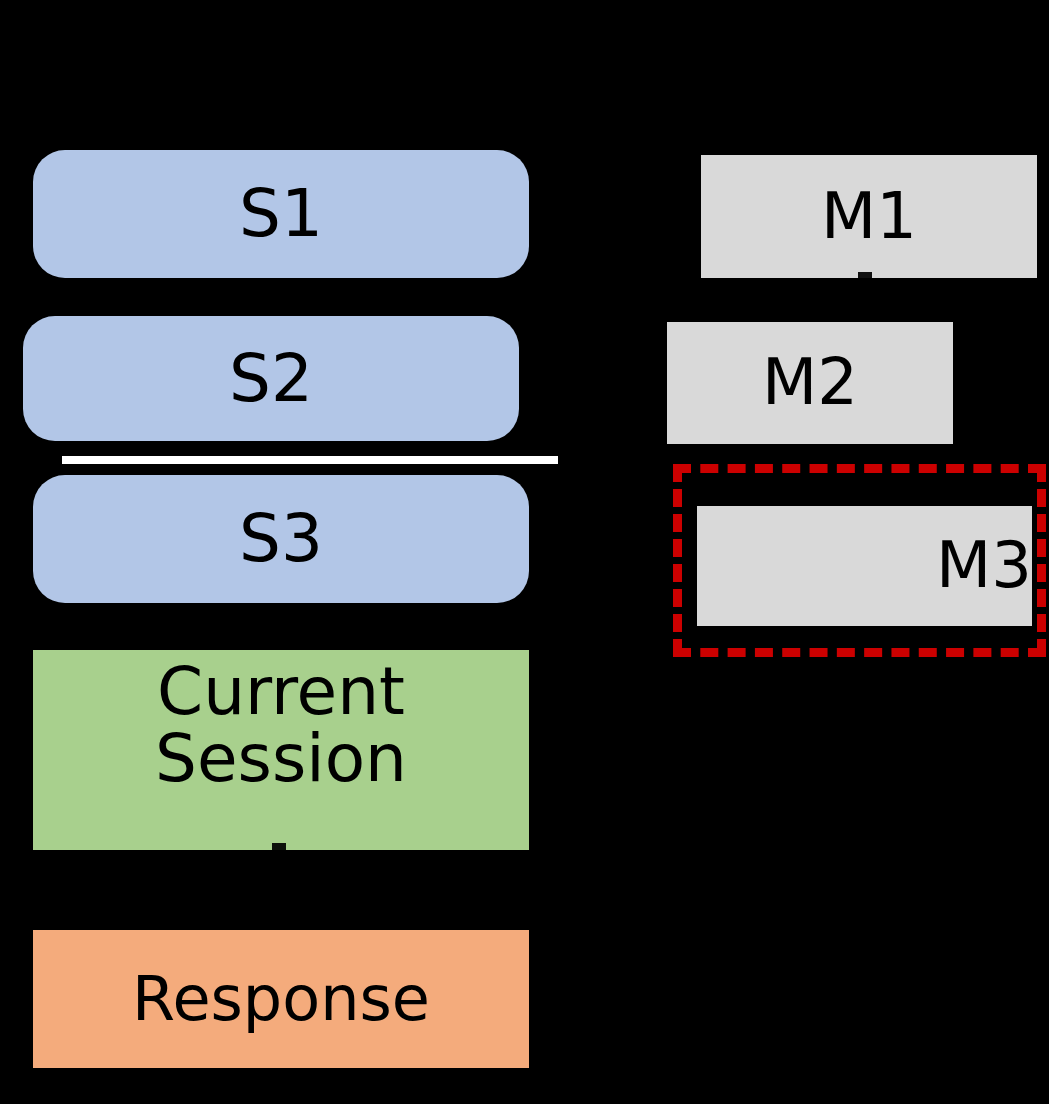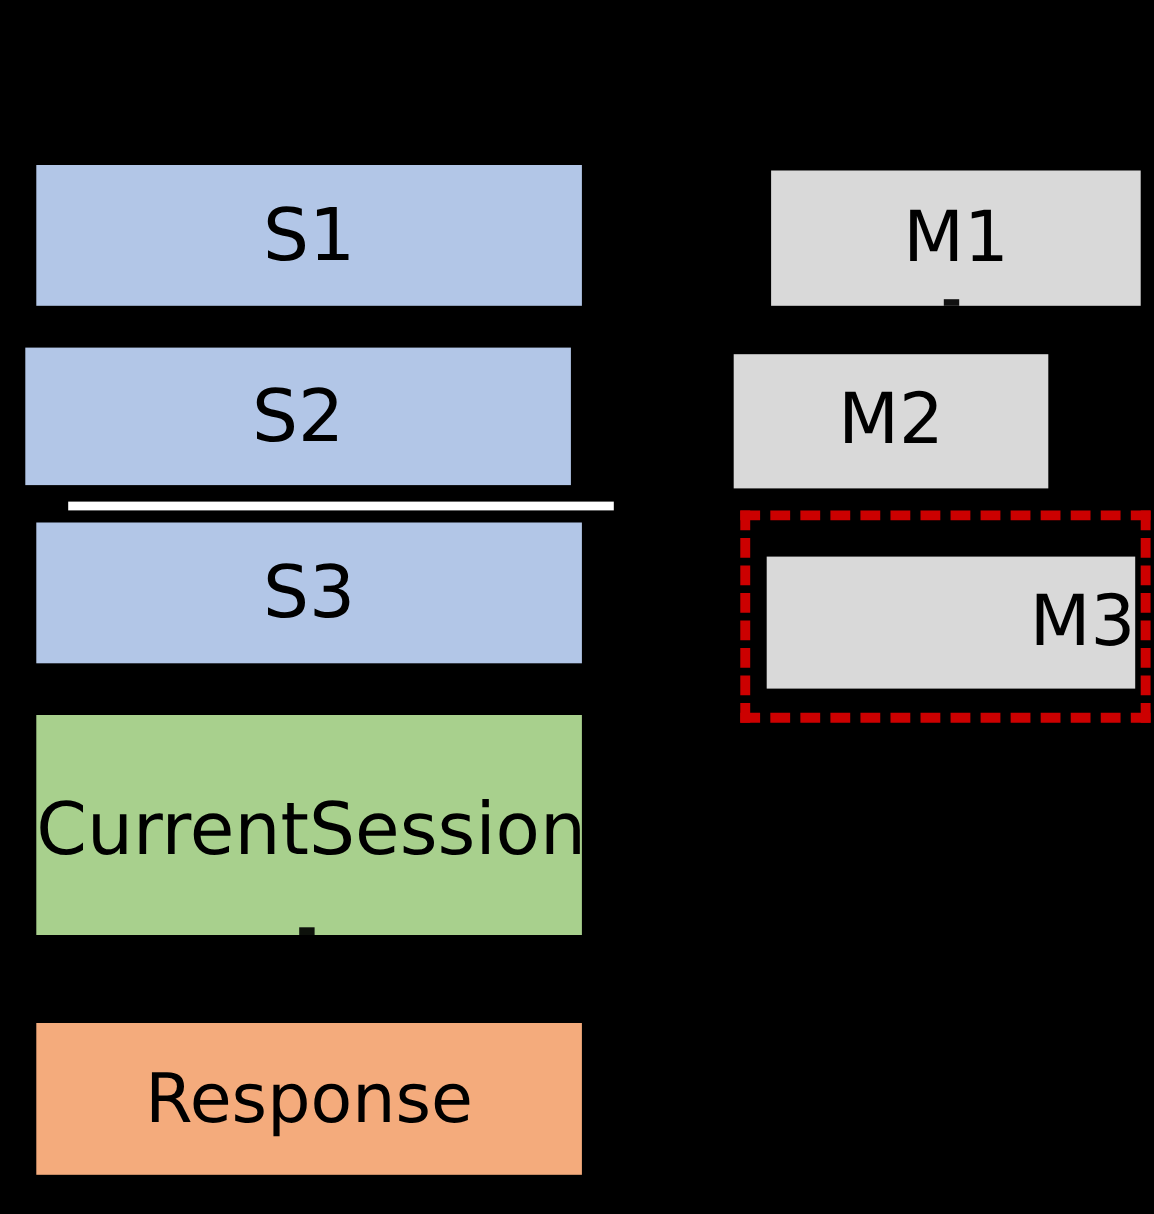--- a/index.html
+++ b/index.html
@@ -28,20 +28,21 @@
     line-height: 1.02;
     text-align: center;
     white-space: pre-line;
     overflow: hidden;
   }
   
   .session-box {
     background: #b2c6e7;
     font-size: 66px;
     letter-spacing: 0px;
+    border-radius: 32px;
   }
   #s1 { left: 33px;  top: 150px;  width: 496px; height: 128px; }
   #s2 { left: 23px;  top: 316px;  width: 496px; height: 125px; }
   #s3 { left: 33px;  top: 475px;  width: 496px; height: 128px; }
 
   
   #separator {
     position: absolute;
     left: 62px;
     top: 456px;
@@ -51,21 +52,21 @@
   }
 
   
   #current-session {
     left: 33px;
     top: 650px;
     width: 496px;
     height: 200px;
     background: #a8d08d;
     font-size: 66px;
-    flex-direction: row;
+    flex-direction: column;
     justify-content: flex-start;
     padding-top: 8px;
   }
   #current-session .line {
     display: block;
     width: 100%;
   }
 
   
   #response {

